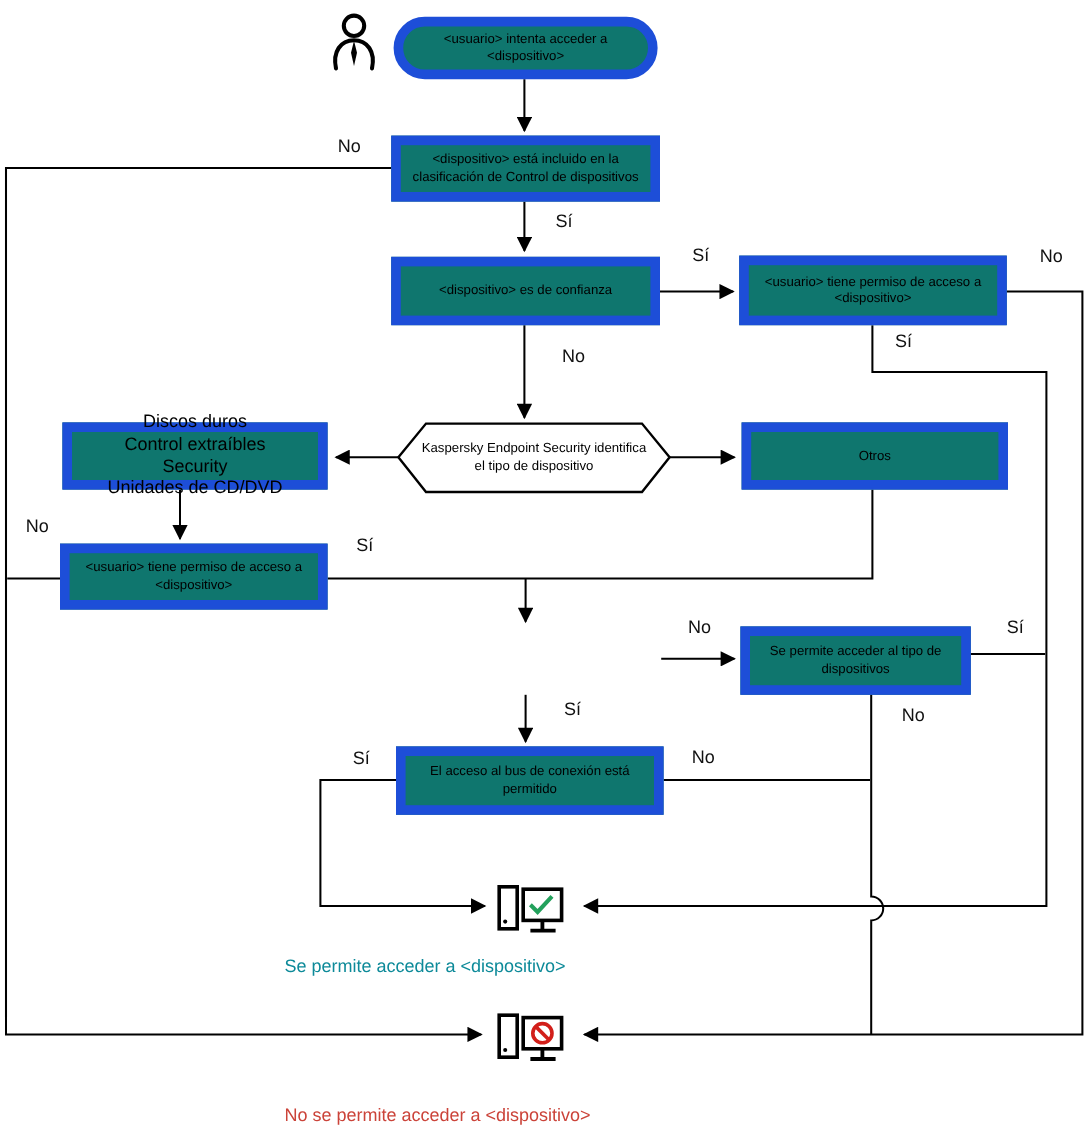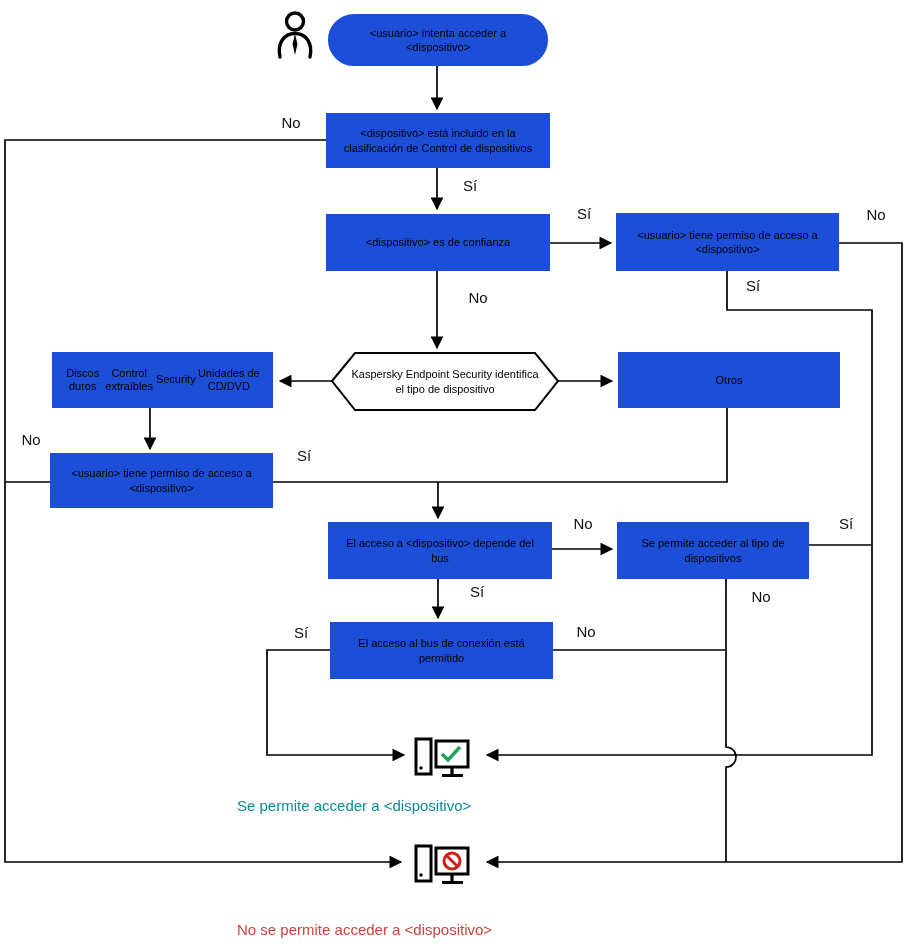--- a/index.html
+++ b/index.html
@@ -1,26 +1,26 @@
 <!DOCTYPE html>
 <html><head>
 <meta charset="utf-8">
 <style>
   html,body{margin:0;padding:0;background:#fff;}
   body{font-family:"Liberation Sans", sans-serif;}
   #stage{position:relative;width:905px;height:948px;background:#fff;overflow:hidden;}
   #wires{position:absolute;left:0;top:0;width:905px;height:948px;}
   .node{
-    position:absolute;box-sizing:border-box;background:#1d4ed8;border:5px solid #1d4ed8;
+    position:absolute;box-sizing:border-box;background:#0f766e;border:8px solid #1d4ed8;
     display:flex;align-items:center;justify-content:center;text-align:center;
     font-size:11px;line-height:1.3;color:#000;padding:2px 6px;z-index:2;
   }
   .pill{border-radius:27px;}
   .noborder{border:none;background:transparent;}
-  .list{flex-direction:row;font-size:11px;line-height:1.22;}
+  .list{flex-direction:column;font-size:15px;line-height:1.22;}
   .elabel{
     position:absolute;transform:translate(-50%,-50%);font-size:15px;color:#111;
     z-index:3;background:transparent;white-space:nowrap;
   }
   .outcome{
     position:absolute;width:400px;font-size:15px;z-index:3;white-space:nowrap;
   }
   .outcome.ok{color:#0d8a99;}
   .outcome.bad{color:#cb4339;}
 </style>
@@ -100,21 +100,20 @@
     <span>Discos duros</span>
     <span>Control extraíbles</span>
     <span>Security</span>
     <span>Unidades de CD/DVD</span>
   </div>
 
   <div class="node" style="left:618px;top:352px;width:222px;height:56px;">Otros</div>
 
   <div class="node" style="left:50px;top:453px;width:223px;height:55px;">&lt;usuario&gt; tiene permiso de acceso a &lt;dispositivo&gt;</div>
 
-  <div class="node" style="left:328px;top:522px;width:224px;height:57px;">El acceso a &lt;dispositivo&gt; depende del bus</div>
 
   <div class="node" style="left:617px;top:522px;width:192px;height:57px;">Se permite acceder al tipo de dispositivos</div>
 
   <div class="node" style="left:330px;top:622px;width:223px;height:57px;">El acceso al bus de conexión está permitido</div>
 
   <div class="elabel" style="left:291px;top:122px;">No</div>
   <div class="elabel" style="left:470px;top:185px;">Sí</div>
   <div class="elabel" style="left:584px;top:213px;">Sí</div>
   <div class="elabel" style="left:478px;top:297px;">No</div>
   <div class="elabel" style="left:876px;top:214px;">No</div>

